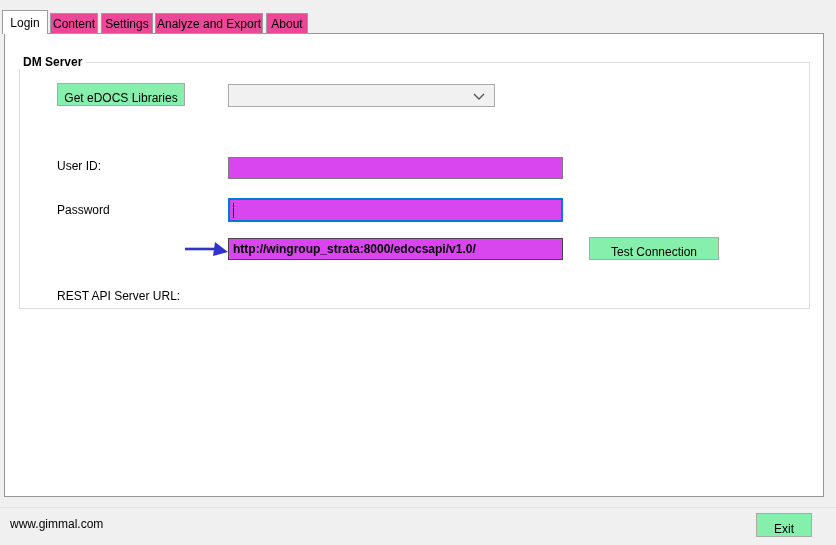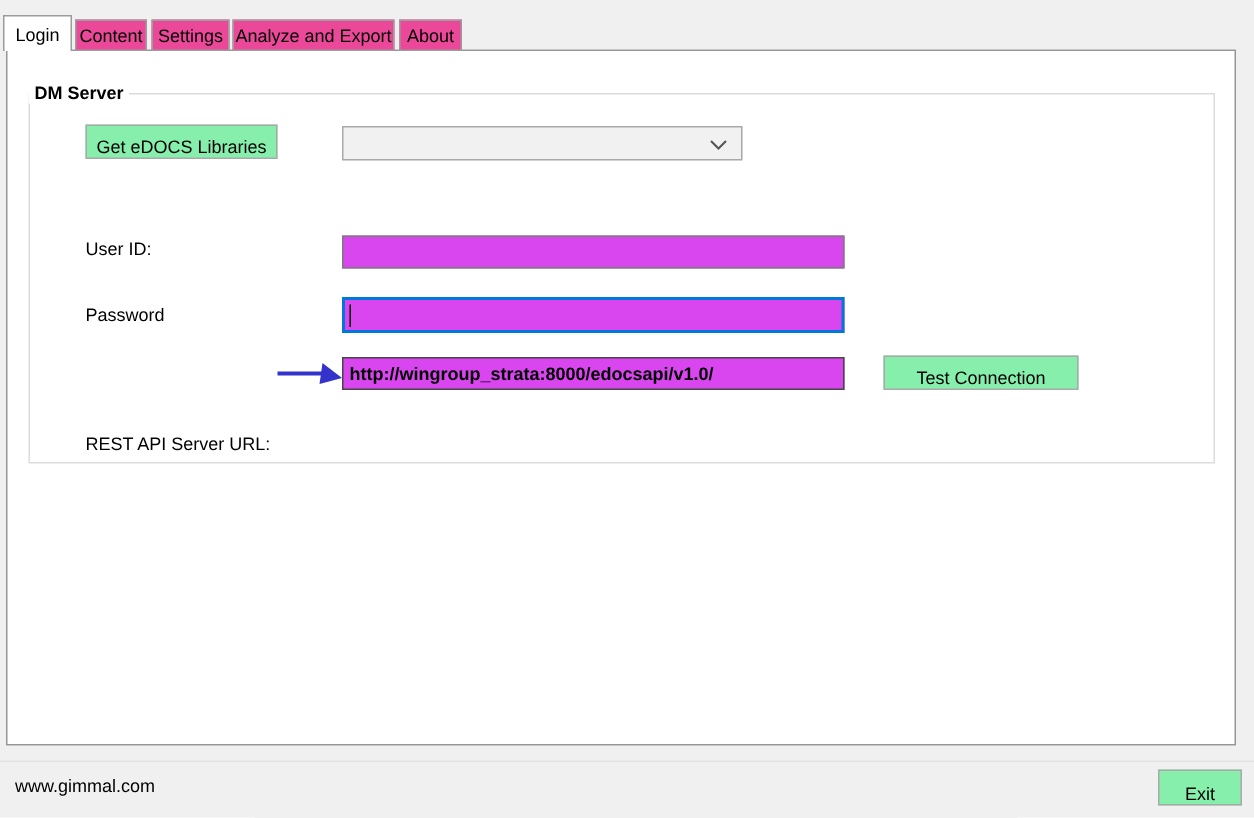--- a/index.html
+++ b/index.html
@@ -186,15 +186,15 @@
 
 <div class="btn" style="left:589px; top:237px; width:130px; height:23px;">
   <span>Test Connection</span>
 </div>
 
 <div class="footer-sep"></div>
 <div class="footer-link">www.gimmal.com</div>
 <div class="btn" style="left:664px; top:513px; width:72px; height:24px;margin-top:47px;">
   <span>Save</span>
 </div>
-<div class="btn" style="left:772px; top:513px; width:56px; height:24px;">
+<div class="btn" style="left:756px; top:513px; width:56px; height:24px;">
   <span>Exit</span>
 </div>
 
 </body></html>

